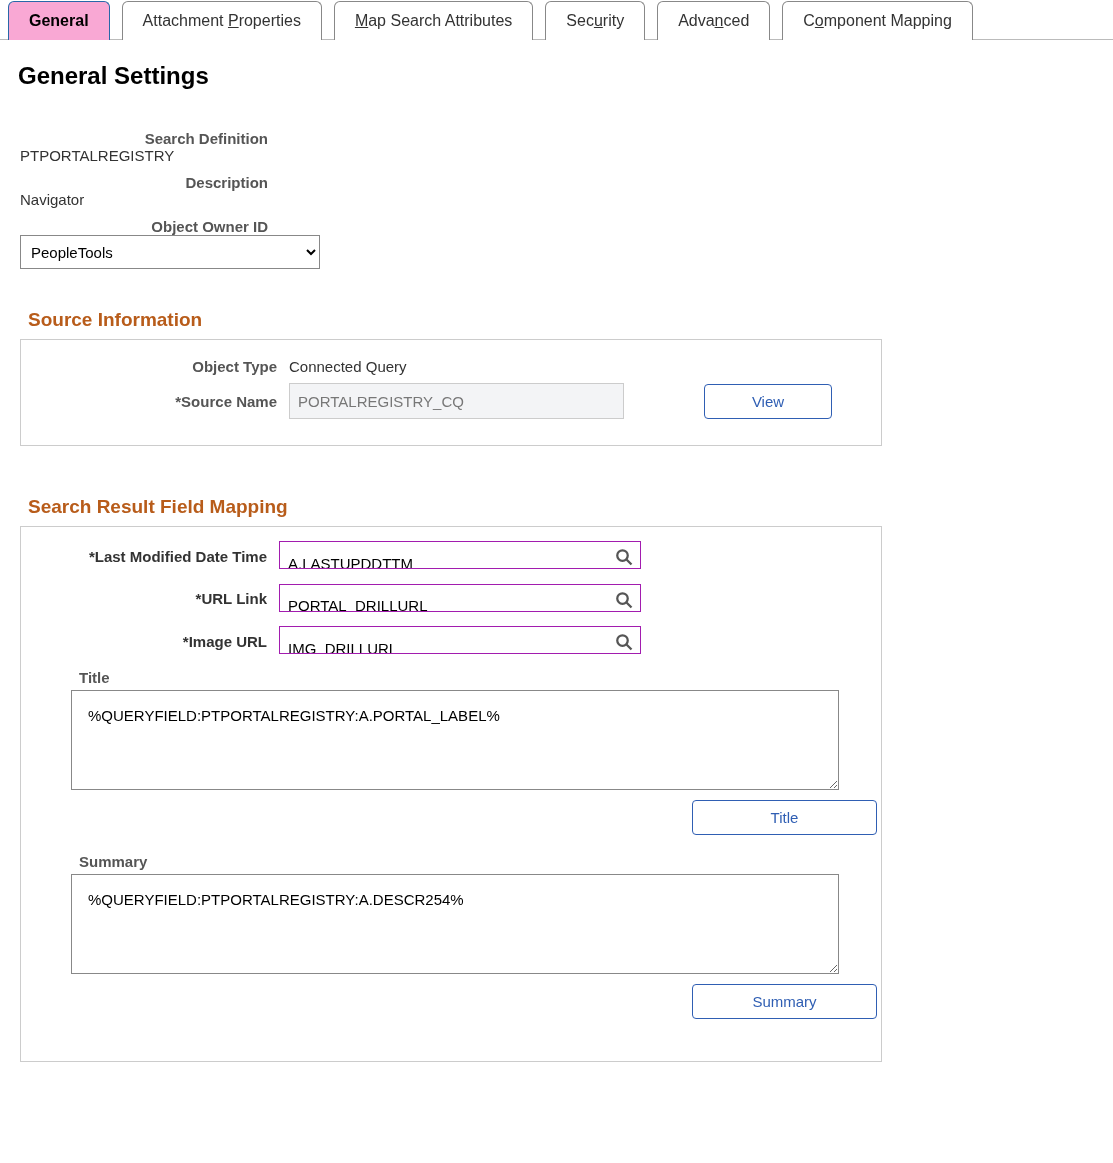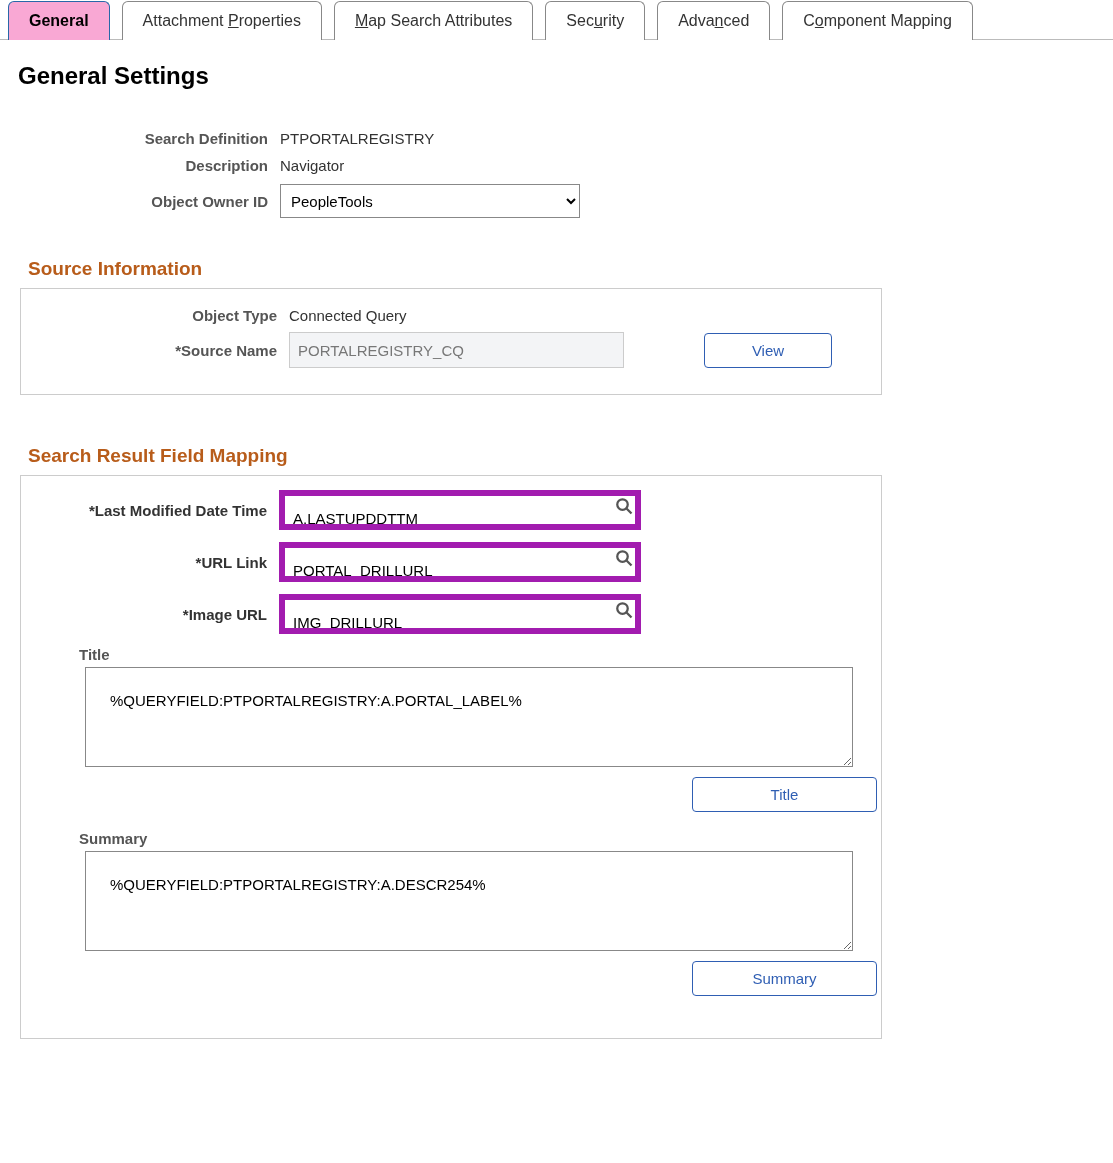--- a/index.html
+++ b/index.html
@@ -44,22 +44,23 @@
       font-weight: bold;
       color: #000;
       margin: 0 0 40px 18px;
     }
     .content {
       padding: 0 20px 40px 20px;
     }
     .kv-block { margin-bottom: 40px; }
     .kv-row {
       display: flex;
-      align-items: center;
+      align-items: flex-start;
       margin-bottom: 10px;
+      flex-direction: column;
     }
     .kv-label {
       width: 260px;
       text-align: right;
       font-weight: bold;
       color: #555;
       padding-right: 12px;
     }
     .kv-value {
       color: #333;
@@ -128,45 +129,45 @@
       font-weight: bold;
       color: #333;
       padding-right: 12px;
     }
     .lookup-wrap {
       position: relative;
       width: 362px;
     }
     .lookup-input {
       width: 100%;
-      height: 40px;
-      border: 6px solid #a21caf;
+      height: 28px;
+      border: 1px solid #a21caf;
       padding: 20px 34px 4px 8px;
       font-size: 15px;
     }
     .lookup-icon {
       position: absolute;
       right: 8px;
       top: 7px;
       width: 18px;
       height: 18px;
       pointer-events: none;
     }
     .field-label-plain {
       font-weight: bold;
       color: #555;
       margin: 12px 0 4px 50px;
     }
     .textarea-wide {
       display: block;
       width: 768px;
       height: 100px;
-      margin-left: 56px;
+      margin-left: 42px;
       border: 1px solid #888;
-      padding: 24px;
+      padding: 16px;
       font-size: 15px;
       font-family: Arial, Helvetica, sans-serif;
       resize: both;
     }
     .btn-row-right {
       display: flex;
       justify-content: flex-end;
       margin: 10px 0 18px 0;
     }
     .btn-fixed { width: 185px; }

